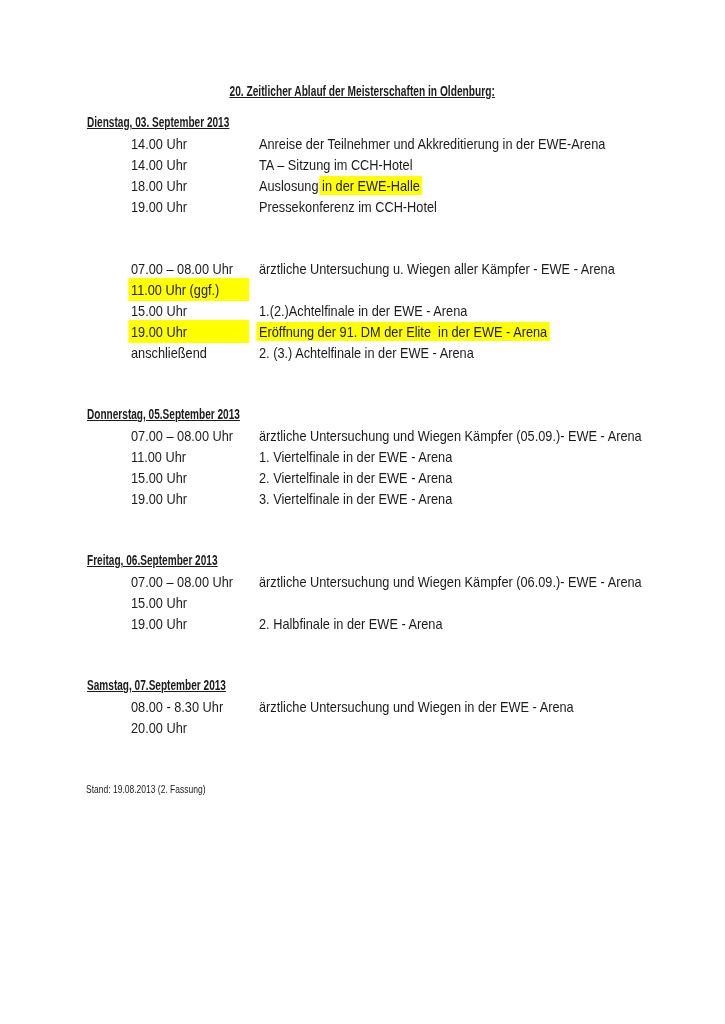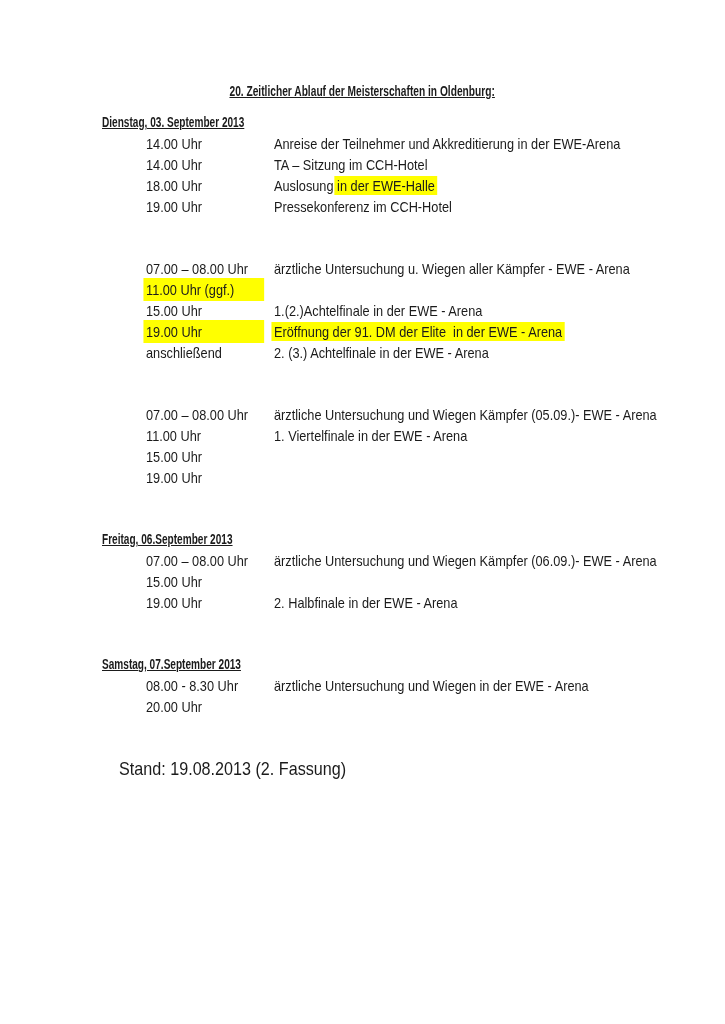--- a/index.html
+++ b/index.html
@@ -37,21 +37,21 @@
     font-weight: bold;
   }
   .title .t { text-decoration: underline; }
 
   .content {
     position: absolute;
     top: 112px;
     left: 86px;
     width: 600px;
   }
-  .section { margin: 0 0 41px 16px; }
+  .section { margin: 0 0 41px 1px; }
   .heading {
     margin: 0;
     font-size: 14px;
     line-height: 21px;
     font-weight: bold;
   }
   .heading .t { text-decoration: underline; }
 
   .row {
     display: flex;
@@ -69,23 +69,22 @@
   }
   .hl-time {
     display: inline-block;
     background: #ffff00;
     width: 139px;
     padding: 1px 0 1px 3.5px;
     margin: -1px 0 -1px -3.5px;
   }
 
   .footer {
-    font-size: 19px;
+    font-size: 10px;
     line-height: 21px;
-    margin-left: 33px;
   }
 </style>
 </head>
 <body>
 
 <div class="page">
   <div class="title">
     <span class="t cond-title">20. Zeitlicher Ablauf der Meisterschaften in Oldenburg:</span>
   </div>
 
@@ -174,20 +173,23 @@
       <span class="t cond"><span class="time-inner">anschließend</span></span>
     </div>
     <div class="desc">
       <span class="t cond desc-inner"><span>2. (3.) Achtelfinale in der EWE - Arena</span></span>
     </div>
   </div>
 </div>
   </section>
 
   <section class="section">
+    <h2 class="heading">
+      <span class="t cond-h heading-txt">Donnerstag, 05.September 2013</span>
+    </h2>
     <div class="rows">
   <div class="row">
     <div class="time">
       <span class="t cond"><span class="time-inner">07.00 – 08.00 Uhr</span></span>
     </div>
     <div class="desc">
       <span class="t cond desc-inner"><span>ärztliche Untersuchung und Wiegen Kämpfer (05.09.)- EWE - Arena</span></span>
     </div>
   </div>
 
@@ -197,25 +199,31 @@
     </div>
     <div class="desc">
       <span class="t cond desc-inner"><span>1. Viertelfinale in der EWE - Arena</span></span>
     </div>
   </div>
 
   <div class="row">
     <div class="time">
       <span class="t cond"><span class="time-inner">15.00 Uhr</span></span>
     </div>
+    <div class="desc">
+      <span class="t cond desc-inner"><span>2. Viertelfinale in der EWE - Arena</span></span>
+    </div>
   </div>
 
   <div class="row">
     <div class="time">
       <span class="t cond"><span class="time-inner">19.00 Uhr</span></span>
+    </div>
+    <div class="desc">
+      <span class="t cond desc-inner"><span>3. Viertelfinale in der EWE - Arena</span></span>
     </div>
   </div>
 </div>
   </section>
 
   <section class="section">
     <h2 class="heading">
       <span class="t cond-h heading-txt">Freitag, 06.September 2013</span>
     </h2>
     <div class="rows">

